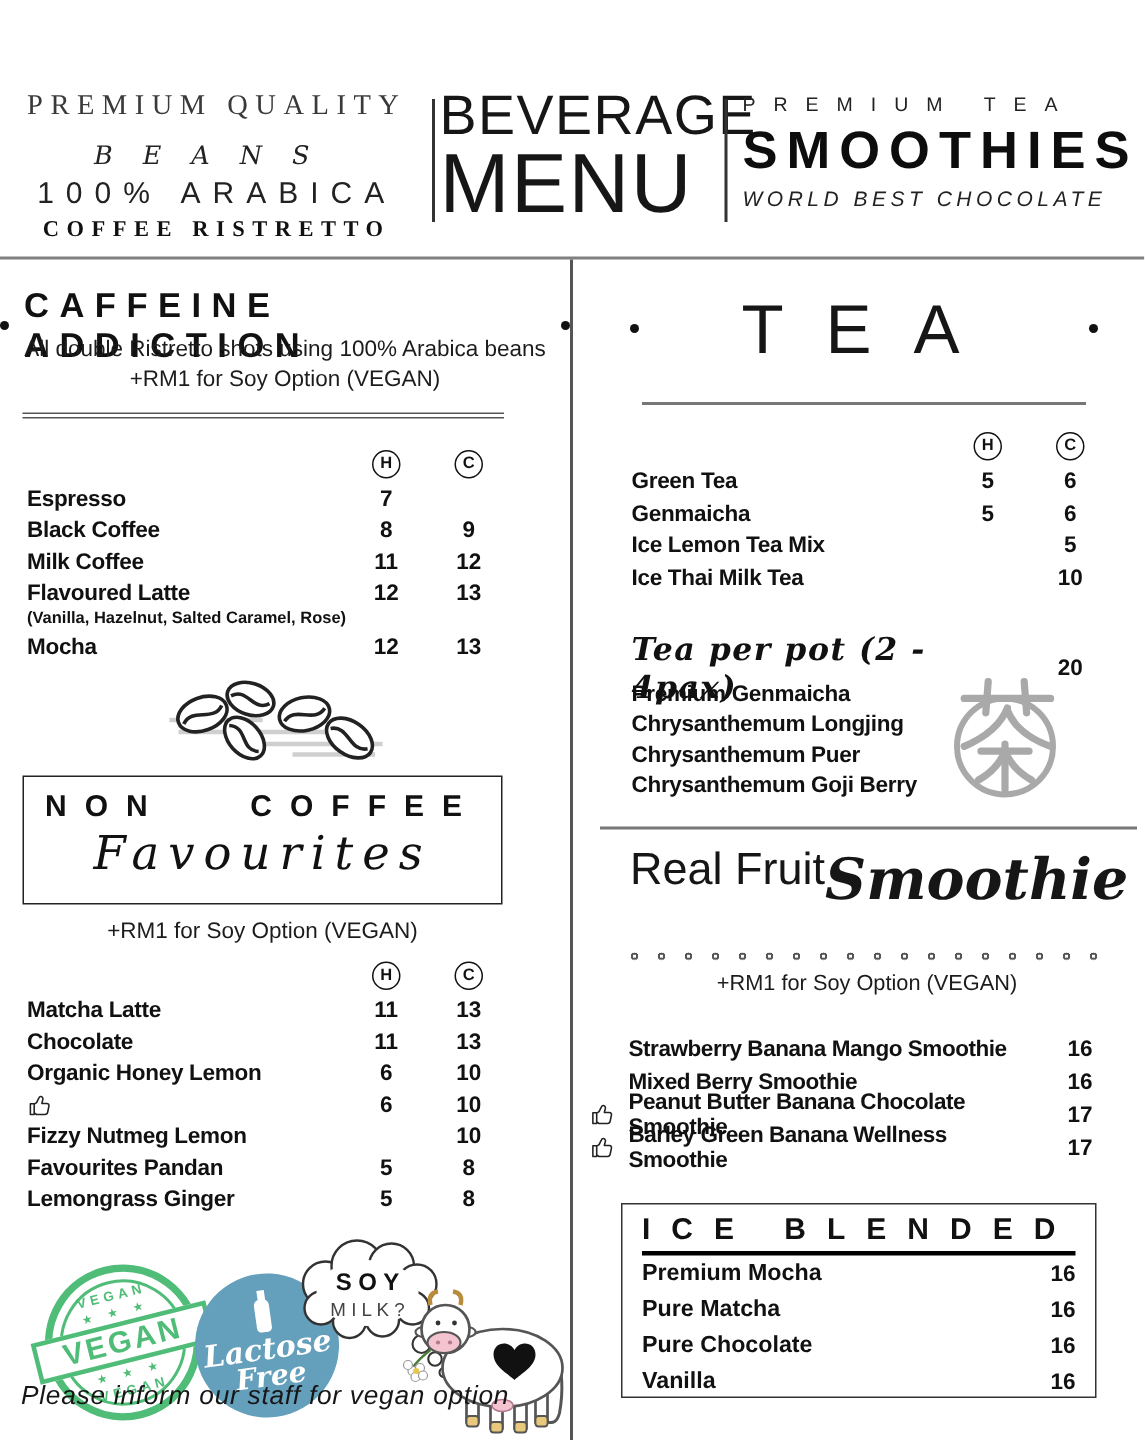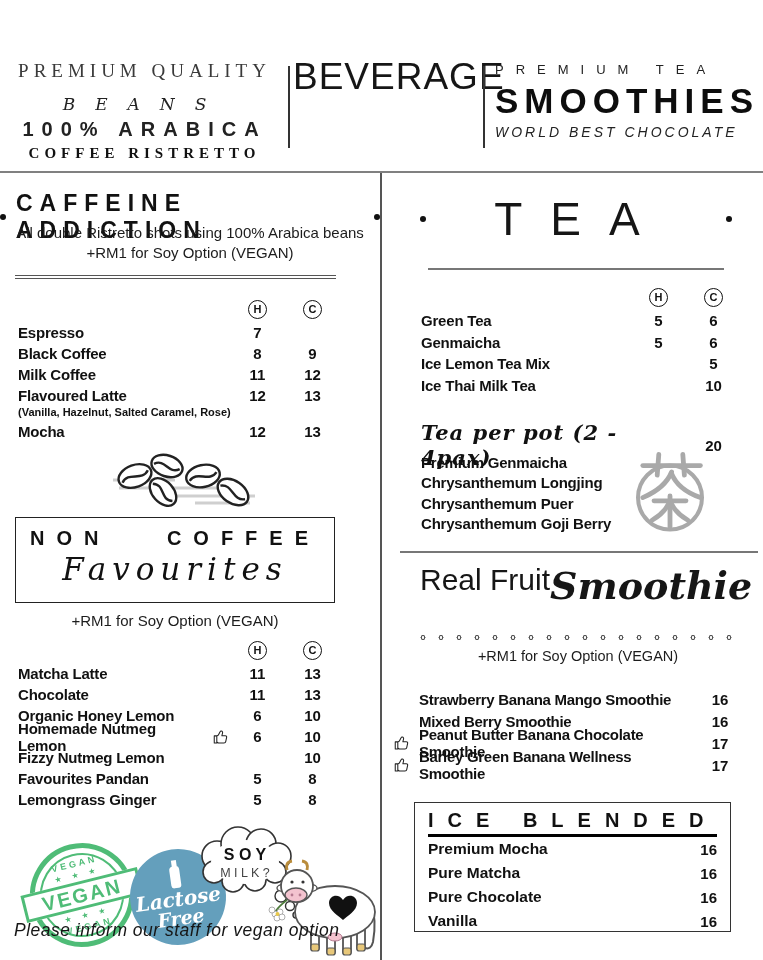--- a/index.html
+++ b/index.html
@@ -10,21 +10,21 @@
     --ink:#111;
   }
   *{box-sizing:border-box;margin:0;padding:0;}
   body{background:#fff;font-family:"Liberation Sans",sans-serif;color:var(--ink);}
   #page{position:relative;width:763px;height:960px;background:#fff;overflow:hidden;padding-left:48px;}
 
   
   .brand-left{position:absolute;left:12px;top:60px;width:265px;text-align:center;}
   .bl1{font-family:"Liberation Serif",serif;font-size:19px;letter-spacing:5px;color:#3a3a3a;}
   .bl2{font-family:"DejaVu Serif",serif;font-style:italic;font-size:17px;letter-spacing:20px;margin-top:12px;color:#222;}
-  .bl3{font-size:20px;letter-spacing:8px;font-weight:700;margin-top:4px;color:#222;}
+  .bl3{font-size:20px;letter-spacing:8px;font-weight:400;margin-top:4px;color:#222;}
   .bl4{font-family:"Liberation Serif",serif;font-weight:bold;font-size:15px;letter-spacing:5px;margin-top:4px;}
   .vbar{position:absolute;top:66px;width:1.5px;height:82px;background:#333;}
   .title-center{position:absolute;left:293px;top:58px;width:188px;text-align:left;}
   .tc1{font-size:37px;font-weight:300;letter-spacing:1px;color:#161616;line-height:1.0;}
   .tc2{font-size:56px;font-weight:300;letter-spacing:1px;color:#161616;line-height:0.95;}
   .brand-right{position:absolute;left:495px;top:62px;width:262px;}
   .br1{font-size:13px;letter-spacing:12px;font-weight:400;color:#222;}
   .br2{font-size:35px;font-weight:bold;letter-spacing:6px;margin-top:4px;color:#0d0d0d;}
   .br3{font-style:italic;font-size:14px;letter-spacing:3px;margin-top:3px;font-weight:400;color:#222;}
   .header-rule{position:absolute;left:0;top:171px;width:763px;height:2px;background:var(--line-gray);}
@@ -118,20 +118,21 @@
 
   <div class="brand-left">
     <div class="bl1">PREMIUM QUALITY</div>
     <div class="bl2">BEANS</div>
     <div class="bl3">100% ARABICA</div>
     <div class="bl4">COFFEE RISTRETTO</div>
   </div>
   <div class="vbar" style="left:288px;"></div>
   <div class="title-center">
     <div class="tc1">BEVERAGE</div>
+    <div class="tc2">MENU</div>
   </div>
   <div class="vbar" style="left:483px;"></div>
   <div class="brand-right">
     <div class="br1">PREMIUM TEA</div>
     <div class="br2">SMOOTHIES</div>
     <div class="br3">WORLD BEST CHOCOLATE</div>
   </div>
   <div class="header-rule"></div>
   <div class="col-divider"></div>
 
@@ -269,21 +270,20 @@
         <span class="mname">
           <span>Organic Honey Lemon</span>
 
         </span>
         <span class="mcell">6</span>
         <span class="mcell">10</span>
       </div>
 
       <div class="mrow">
         <span class="mname">
-          <span>Homemade Nutmeg Lemon</span>
           <svg class="thumb-svg" viewBox="0 0 24 24">
             <path d="M3 10.5 h3.4 V20 H3 z M6.4 18.6 l2 1.4 h7.6 c1.3 0 2.1-.6 2.3-1.8 l1.2-5.6 c.3-1.4-.5-2.4-1.9-2.4 h-4.4 l.9-3.6 c.3-1.2-.4-2.4-1.6-2.6 -.9-.1-1.6.4-1.9 1.2 L8.5 9.4 6.4 10.8 z" fill="none" stroke="#222" stroke-width="1.4" stroke-linejoin="round"></path>
           </svg>
         </span>
         <span class="mcell">6</span>
         <span class="mcell">10</span>
       </div>
 
       <div class="mrow">
         <span class="mname">

